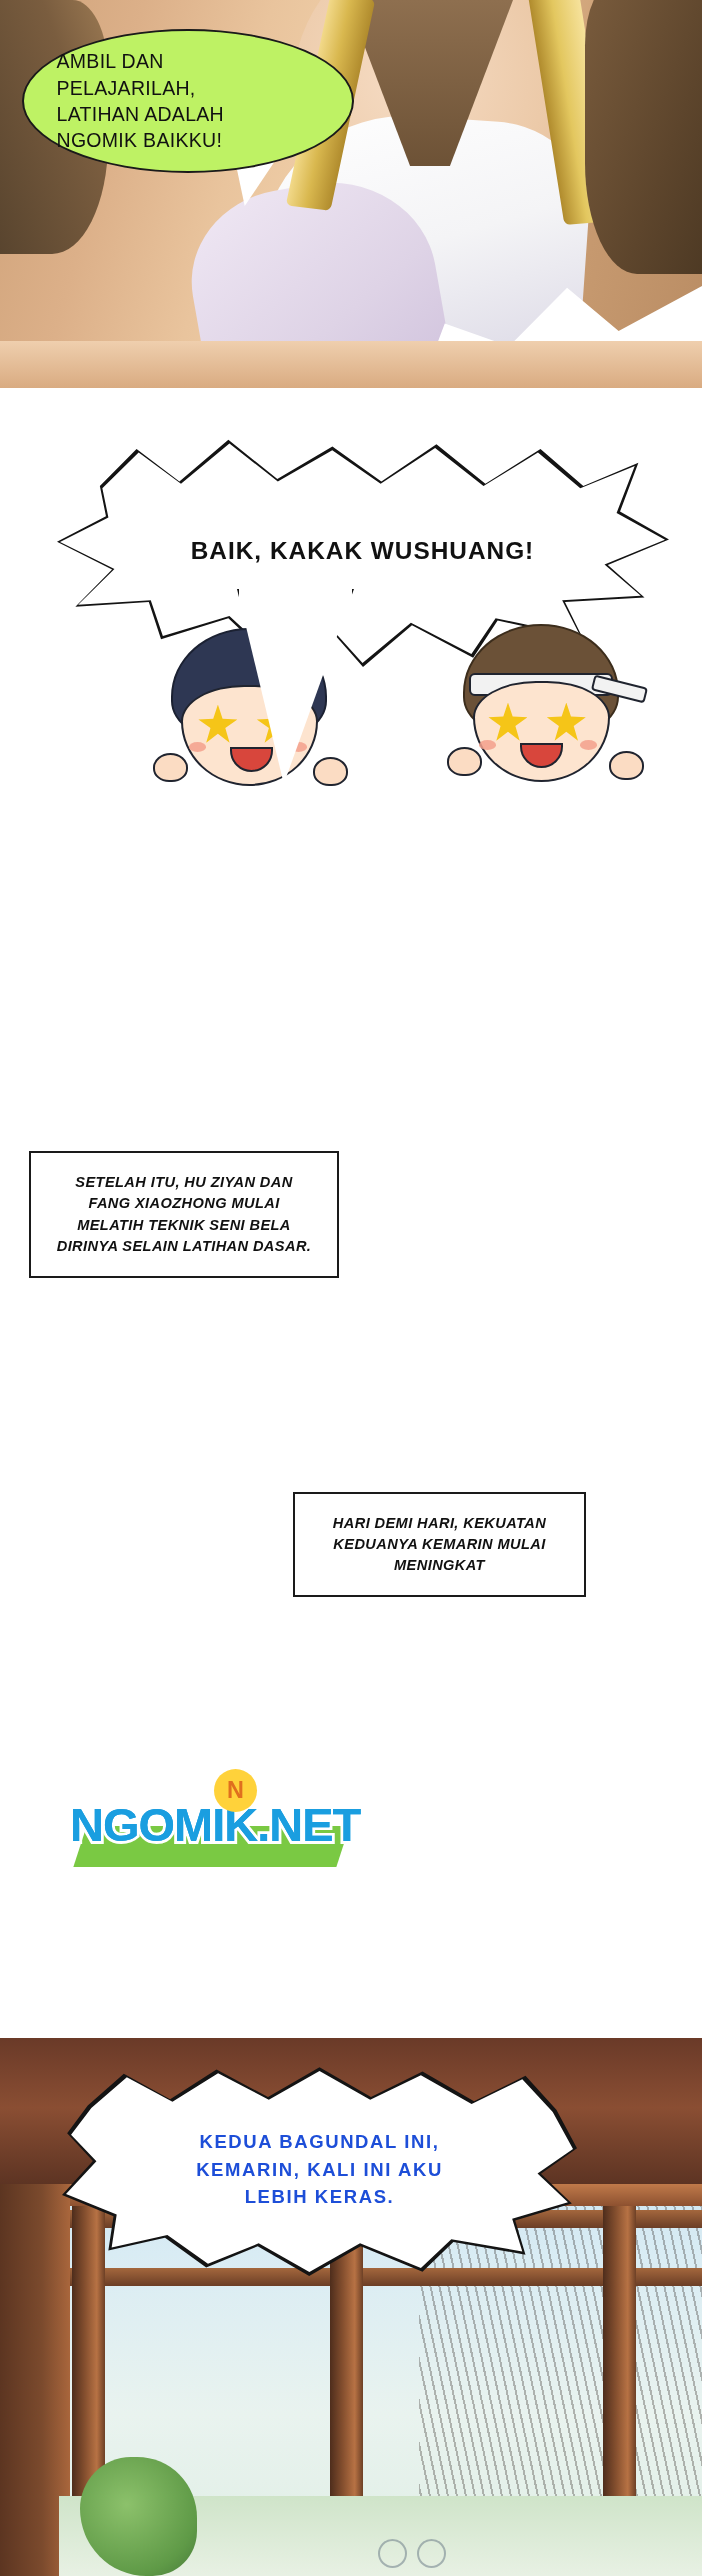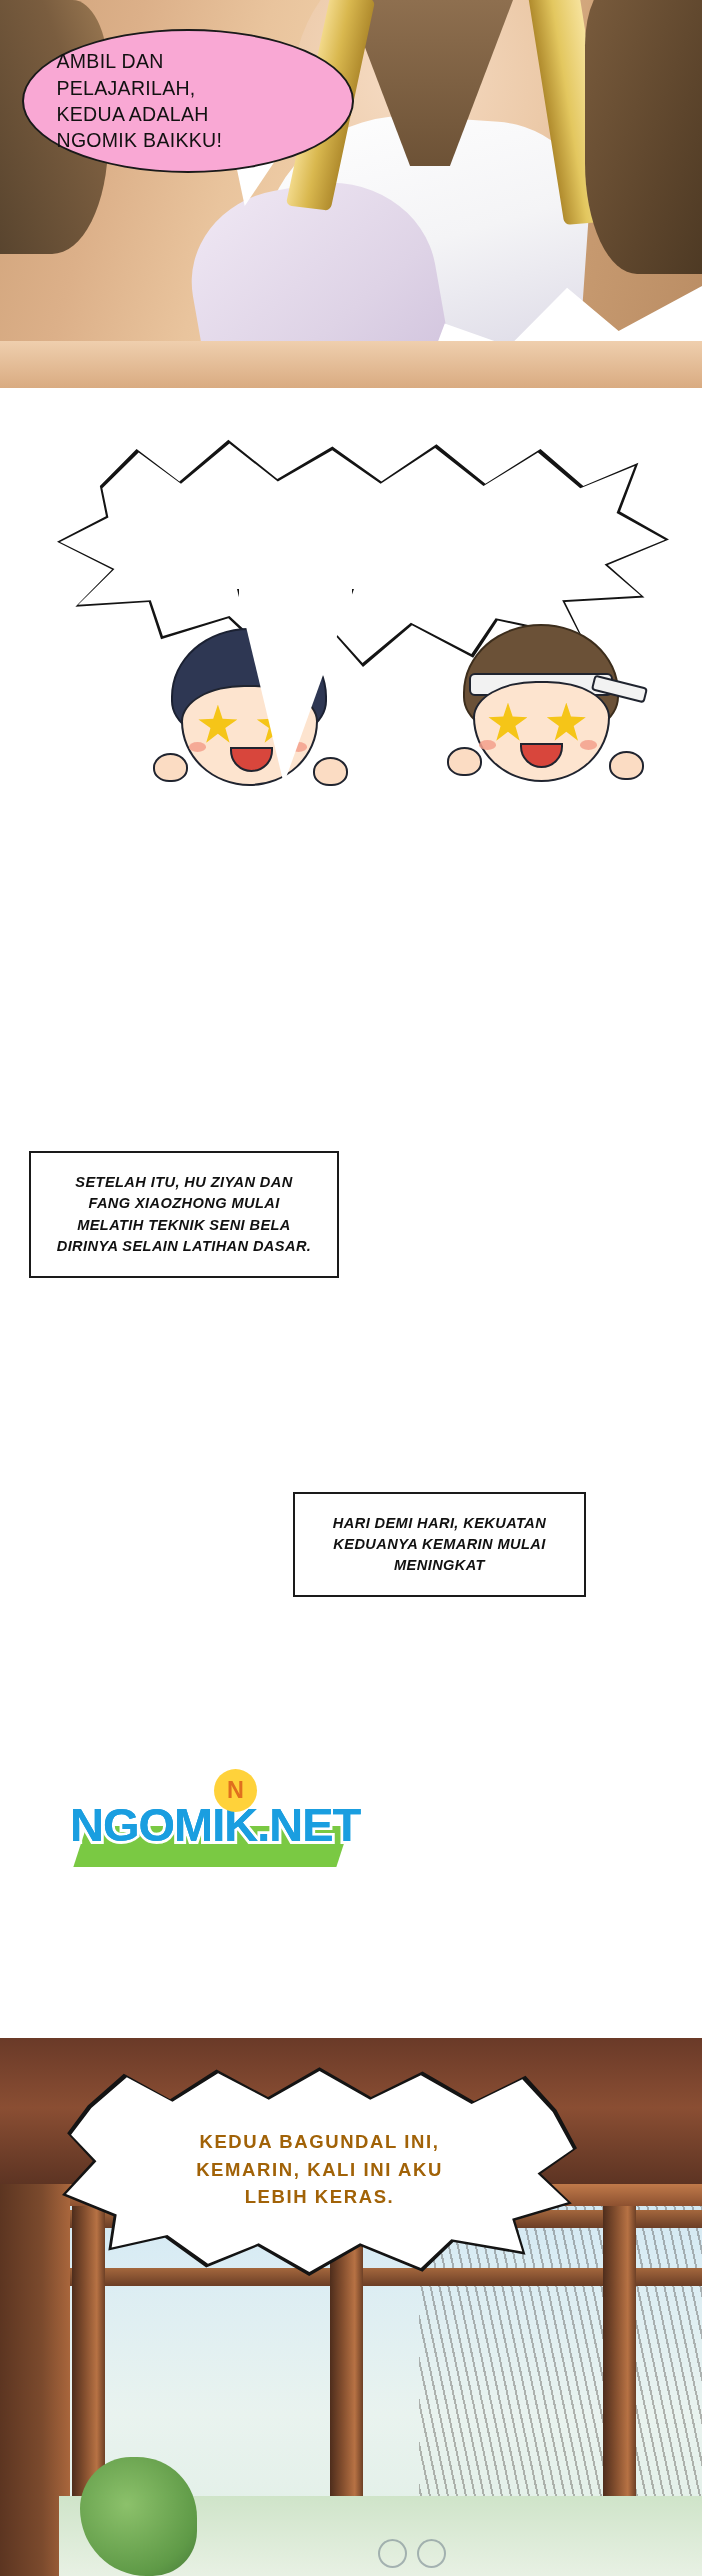--- a/index.html
+++ b/index.html
@@ -105,21 +105,21 @@
     width: 322px; height: 127px;
     background: #ffffff;
     clip-path: polygon(0% 100%, 8% 46%, 28% 64%, 46% 18%, 62% 52%, 100% 0%, 100% 100%);
   }
 
   
   .bubble-oval {
     position: absolute;
     left: 21.5px; top: 29px;
     width: 332px; height: 144px;
-    background: #f9a8d4;
+    background: #bef264;
     border: 2.9px solid #1a1a1a;
     border-radius: 50% / 50%;
     z-index: 6;
   }
   .bubble-oval .btext {
     position: absolute;
     inset: 21.5px 33px;
     display: flex;
     flex-direction: column;
     justify-content: center;
@@ -438,21 +438,21 @@
   .bubble2-text {
     position: absolute;
     left: 66px; top: 29px;
     width: 507px; height: 205px;
     display: flex; align-items: center; justify-content: center;
     text-align: center;
     font-size: 18.5px;
     font-weight: 700;
     line-height: 1.5;
     letter-spacing: 1.6px;
-    color: #a16207;
+    color: #1d4ed8;
     padding: 0 45px;
     z-index: 5;
   }
 </style>
 </head>
 <body>
 
 <div class="page">
 
   <div class="panel1">
@@ -466,33 +466,34 @@
     <div class="p1-gold-right"></div>
     <div class="p1-dark-right"></div>
     <div class="p1-white-wedge"></div>
     <div class="p1-bottomstrip"></div>
 
     <div class="oval-tail"></div>
     <div class="bubble-oval">
       <div class="btext">
         <div>AMBIL DAN</div>
         <div>PELAJARILAH,</div>
-        <div>KEDUA ADALAH</div>
+        <div>LATIHAN ADALAH</div>
         <div>NGOMIK BAIKKU!</div>
       </div>
     </div>
   </div>
 
   <div class="gapline" style="top:388px;"></div>
 
   <div class="panel2">
 
     <div class="shout-tail"></div>
     <div class="shout-outline"></div>
     <div class="shout"></div>
+    <div class="shout-text">BAIK, KAKAK WUSHUANG!</div>
 
     <div class="chibi" style="left:171px; top:234px; width:185px; height:185px;">
       <div class="hair"></div>
       <div class="face">
         <div class="star" style="left:15.6px; top:17.6px;"></div>
         <div class="star" style="left:74px; top:17.6px;"></div>
         <div class="cheek" style="left:5.9px; top:55px;"></div>
         <div class="cheek" style="left:107px; top:55px;"></div>
         <div class="mouth" style="left:47px; top:60px;"></div>
       </div>

